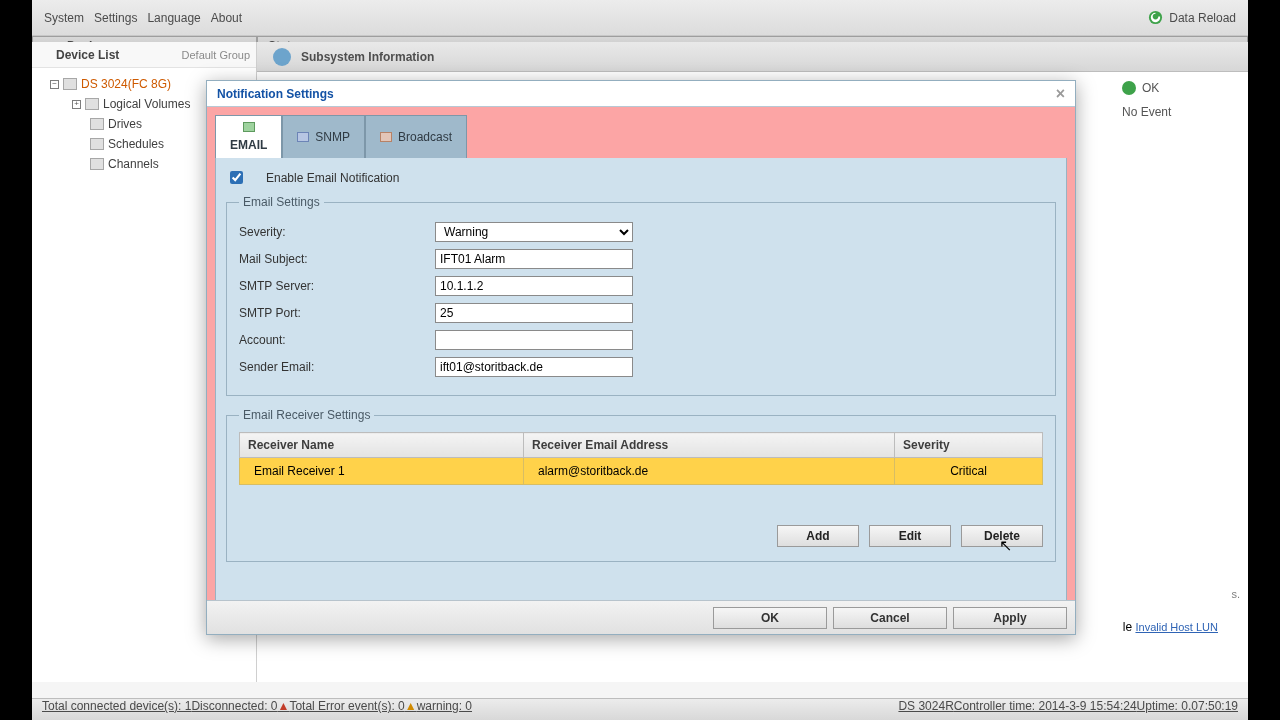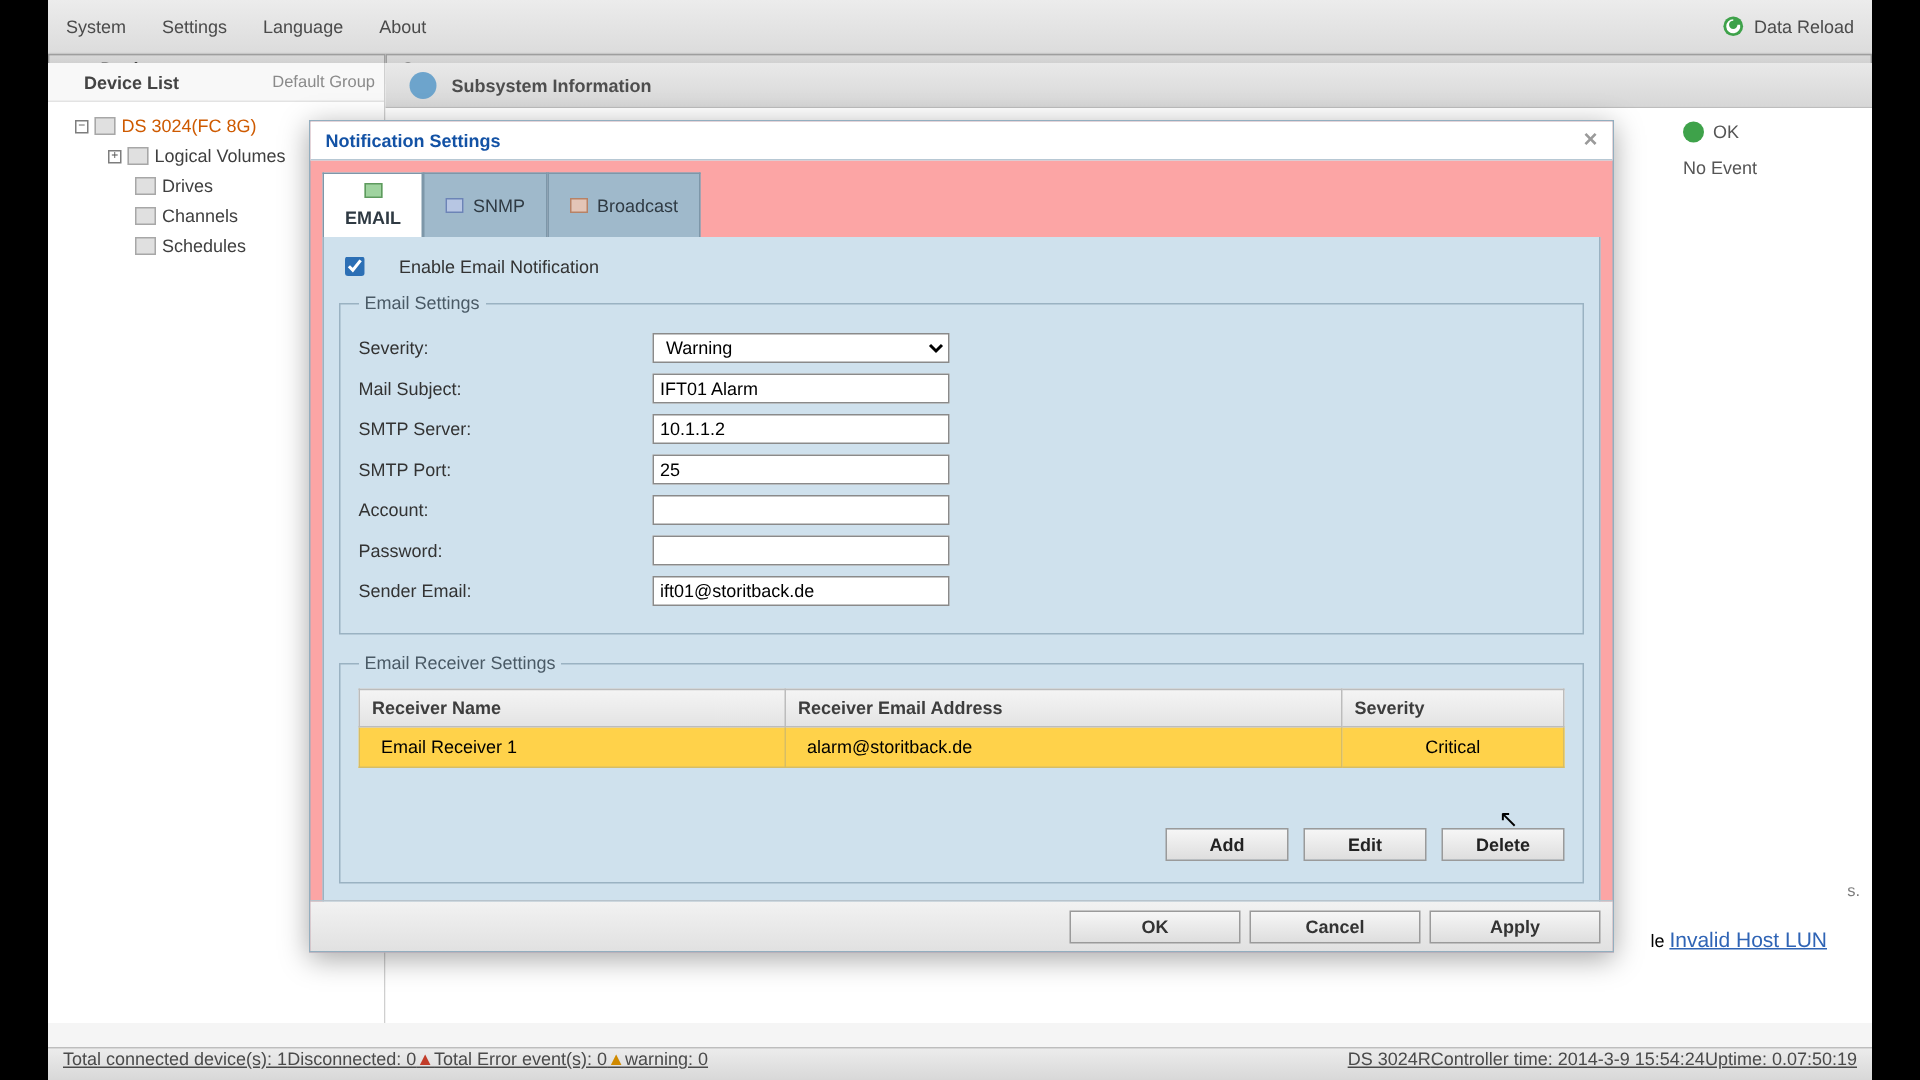--- a/index.html
+++ b/index.html
@@ -1,19 +1,19 @@
 <!DOCTYPE html>
 <html><head>
 <meta charset="utf-8">
 <style>
   * { box-sizing: border-box; font-family: Arial, Helvetica, sans-serif; font-size: 12px; }
   body { margin:0; padding:0; width:1280px; height:720px; background:#000; position:relative; overflow:hidden; }
   .app { position:absolute; left:32px; top:0; width:1216px; height:720px; background:#f5f5f5; }
   
-  .menubar { height:36px; background:linear-gradient(#ececec,#dcdcdc); display:flex; align-items:center; padding:0 12px; gap:24px; border-bottom:1px solid #c7c7c7; color:#4b4b4b;justify-content:space-between; }
+  .menubar { height:36px; background:linear-gradient(#ececec,#dcdcdc); display:flex; align-items:center; padding:0 12px; gap:10px; border-bottom:1px solid #c7c7c7; color:#4b4b4b;justify-content:space-between; }
   .menubar .spacer { flex:1; }
   .menubar .reload { display:flex; align-items:center; gap:6px; }
   .reload-icon-svg { width:15px; height:15px; }
   
   .colheads { height:20px; display:flex; }
   .colheads .col { background:linear-gradient(#d8d8d8,#bfbfbf); border:1px solid #9e9e9e; display:flex; align-items:center; padding:0 10px; font-weight:bold; color:#444; }
   .colheads .col.device { width:225px; }
   .colheads .col.status { flex:1; }
   
   .tree-panel { position:absolute; left:0; top:42px; width:225px; height:640px; background:#fff; border-right:1px solid #cfcfcf; }
@@ -28,21 +28,21 @@
   .tico { width:14px; height:12px; display:inline-block; background:#e0e0e0; border:1px solid #a7a7a7; }
   
   .status-area { position:absolute; left:225px; top:42px; right:0; height:640px; background:#fff; }
   .sub-header { height:30px; background:linear-gradient(#e9e9e9,#d7d7d7); display:flex; align-items:center; padding-left:16px; gap:10px; border-bottom:1px solid #bdbdbd; font-weight:bold; color:#4e4e4e; }
   .sub-info-icon { width:18px; height:18px; border-radius:50%; background:#6da4cc; display:inline-block; }
   .side-status { position:absolute; right:6px; top:34px; width:120px; color:#555; }
   .side-status .row { display:flex; align-items:center; gap:6px; height:24px; }
   .ok-dot { width:14px; height:14px; border-radius:50%; background:#3ea24a; display:inline-block; }
   .foot-note { position:absolute; right:8px; bottom:82px; color:#7d7d7d; font-size:11px; }
   .foot-link { position:absolute; right:30px; bottom:48px; }
-  .foot-link a { color:#2f64b5; font-size:14px; }
+  .foot-link a { color:#2f64b5; font-size:11px; }
   
   .statusbar { position:absolute; left:0; right:0; bottom:0; height:22px; background:linear-gradient(#ececec,#d8d8d8); display:flex; align-items:flex-start; padding:0 10px; gap:0; color:#4a4a4a; border-top:1px solid #bdbdbd;text-decoration:underline; }
   .statusbar .spacer { flex:1; }
   .warn-tri { color:#d08a00; }
   .err-tri { color:#c23c2a; }
   
   .overlay { position:absolute; left:0; top:0; right:0; bottom:0; pointer-events:none; }
   .dialog { position:absolute; left:174px; top:80px; width:870px; height:555px; background:#fca5a5; border:1px solid #93aebf; box-shadow:0 4px 18px rgba(0,0,0,0.35); pointer-events:auto; }
   .dlg-title { height:26px; display:flex; align-items:center; padding:0 10px; font-weight:bold; color:#1352a5; background:#fff; border-bottom:1px solid #b7c8d4; }
   .dlg-title .close { margin-left:auto; color:#9a9a9a; font-size:16px; cursor:pointer; }
@@ -117,25 +117,25 @@
         <span class="exp-box">+</span>
         <span class="tico"></span>
         <span>Logical Volumes</span>
       </div>
       <div class="tree-node indent2">
         <span class="tico"></span>
         <span>Drives</span>
       </div>
       <div class="tree-node indent2">
         <span class="tico"></span>
+        <span>Schedules</span>
+      </div>
+      <div class="tree-node indent2">
+        <span class="tico"></span>
         <span>Channels</span>
-      </div>
-      <div class="tree-node indent2">
-        <span class="tico"></span>
-        <span>Schedules</span>
       </div>
     </div>
   </div>
 
   <div class="status-area">
     <div class="sub-header">
       <span class="sub-info-icon"></span>
       <span>Subsystem Information</span>
     </div>
     <div class="side-status">
@@ -205,24 +205,20 @@
               <label>SMTP Server:</label>
             <input type="text" value="10.1.1.2" style="">
             </div>
           <div class="form-row">
               <label>SMTP Port:</label>
             <input type="text" value="25" style="">
             </div>
           <div class="form-row">
               <label>Account:</label>
             <input type="text" value="" style="">
-            </div>
-          <div class="form-row">
-              <label>Password:</label>
-            <input type="password" value="" style="">
             </div>
           <div class="form-row">
               <label>Sender Email:</label>
             <input type="text" value="ift01@storitback.de" style="">
             </div>
         </fieldset>
 
         <fieldset>
           <legend>Email Receiver Settings</legend>
           <table class="rcv-table">

